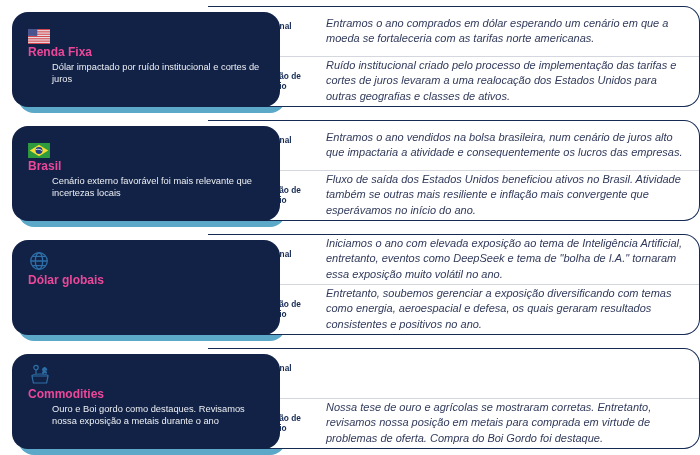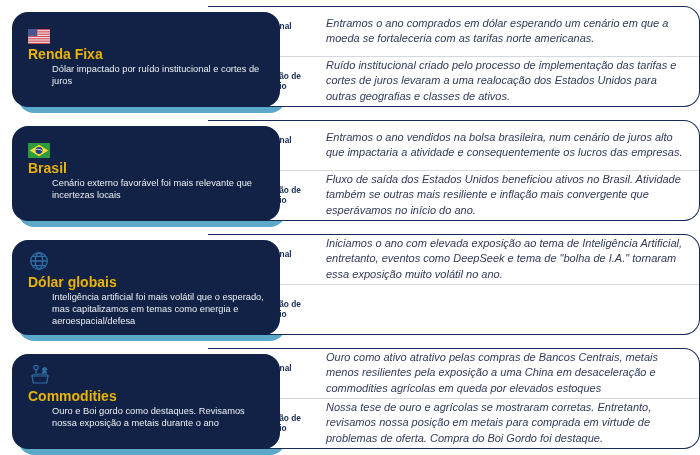--- a/index.html
+++ b/index.html
@@ -100,23 +100,23 @@
     flex-direction: column;
     justify-content: flex-start;
   }
   .card-icon {
     height: 24px;
     display: flex;
     align-items: flex-end;
     margin-bottom: 2px;
   }
   .card-title {
-    font-size: 14px;
+    font-size: 12px;
     font-weight: bold;
-    color: #eab308;
+    color: #ec4899;
     line-height: 1.15;
     margin-bottom: 1px;
   }
   .card-sub {
     font-size: 9.3px;
     color: #EDEFF4;
     line-height: 1.3;
     padding-left: 24px;
   }
 
@@ -263,53 +263,52 @@
             <path d="M6.2 9.5l1.2 1.2 2-2.2"></path>
             <path d="M10.8 10h5.2M10.8 13.3h5.2M10.8 16.6h5.2"></path>
             <rect x="6" y="12.3" width="2.4" height="2.2"></rect>
             <rect x="6" y="15.6" width="2.4" height="2.2"></rect>
           </svg>
         </div>
         <div class="pr-label">
           <span>Revisão de</span><br>
           <span>cenário</span>
         </div>
+        <div class="pr-text">Entretanto, soubemos gerenciar a exposição diversificando com temas como energia, aeroespacial e defesa, os quais geraram resultados consistentes e positivos no ano.</div>
       </div>
     </div>
     <div class="card-shadow"></div>
     <div class="card">
       <div class="card-icon">
         <svg class="outline-ico" width="22" height="22" viewBox="0 0 24 24" fill="none" stroke="#2E6FA8" stroke-width="1.4">
           <circle cx="12" cy="12" r="9"></circle>
           <ellipse cx="12" cy="12" rx="4" ry="9"></ellipse>
           <path d="M3 12h18M4.6 7h14.8M4.6 17h14.8"></path>
         </svg>
       </div>
       <div class="card-title">Dólar globais</div>
-      <div class="card-sub">Inteligência artificial foi mais volátil que o esperado, mas capitalizamos em temas como energia e aeroespacial/defesa</div>
     </div>
   </div>
 
   <div class="row row-3">
     <div class="panel">
       <div class="panel-row top">
         <div class="pr-icon">
           <svg class="outline-ico" width="24" height="24" viewBox="0 0 24 24" fill="none" stroke="#2E6FA8" stroke-width="1.2">
             <path d="M12 4v16"></path>
             <path d="M12 5.2c-.9-1.4-3.2-1.6-4.3-.3-1.5-.2-2.7 1-2.5 2.4-1.3.6-1.6 2.3-.6 3.3-.8 1.1-.4 2.7.9 3.2-.2 1.4 1 2.6 2.4 2.4.6 1.3 2.4 1.6 3.4.6"></path>
             <path d="M12 5.2c.9-1.4 3.2-1.6 4.3-.3 1.5-.2 2.7 1 2.5 2.4 1.3.6 1.6 2.3.6 3.3.8 1.1.4 2.7-.9 3.2.2 1.4-1 2.6-2.4 2.4-.6 1.3-2.4 1.6-3.4.6"></path>
             <path d="M9 7.5c-.8.5-1 1.6-.5 2.3M15 7.5c.8.5 1 1.6.5 2.3M8.4 12.4c.8.2 1.5 1 1.5 1.9M15.6 12.4c-.8.2-1.5 1-1.5 1.9"></path>
             <path d="M10.5 19.2h3v1.3h-3z"></path>
           </svg>
         </div>
         <div class="pr-label">
           <span>Racional</span><br>
           <span>Inicial</span>
         </div>
-        <div class="pr-text">Ouro como ativo atrativo pelas compras de Bancos Centrais, metais menos resilientes pela exposição a uma China em desaceleração e commodities agrícolas em queda por elevados estoques</div>
       </div>
       <div class="panel-row">
         <div class="pr-icon">
           <svg class="outline-ico" width="22" height="24" viewBox="0 0 22 24" fill="none" stroke="#2E6FA8" stroke-width="1.2">
             <rect x="3" y="3.5" width="16" height="18.5" rx="2"></rect>
             <rect x="7.5" y="1" width="7" height="4" rx="1.2" fill="#ffffff"></rect>
             <path d="M6.2 9.5l1.2 1.2 2-2.2"></path>
             <path d="M10.8 10h5.2M10.8 13.3h5.2M10.8 16.6h5.2"></path>
             <rect x="6" y="12.3" width="2.4" height="2.2"></rect>
             <rect x="6" y="15.6" width="2.4" height="2.2"></rect>

